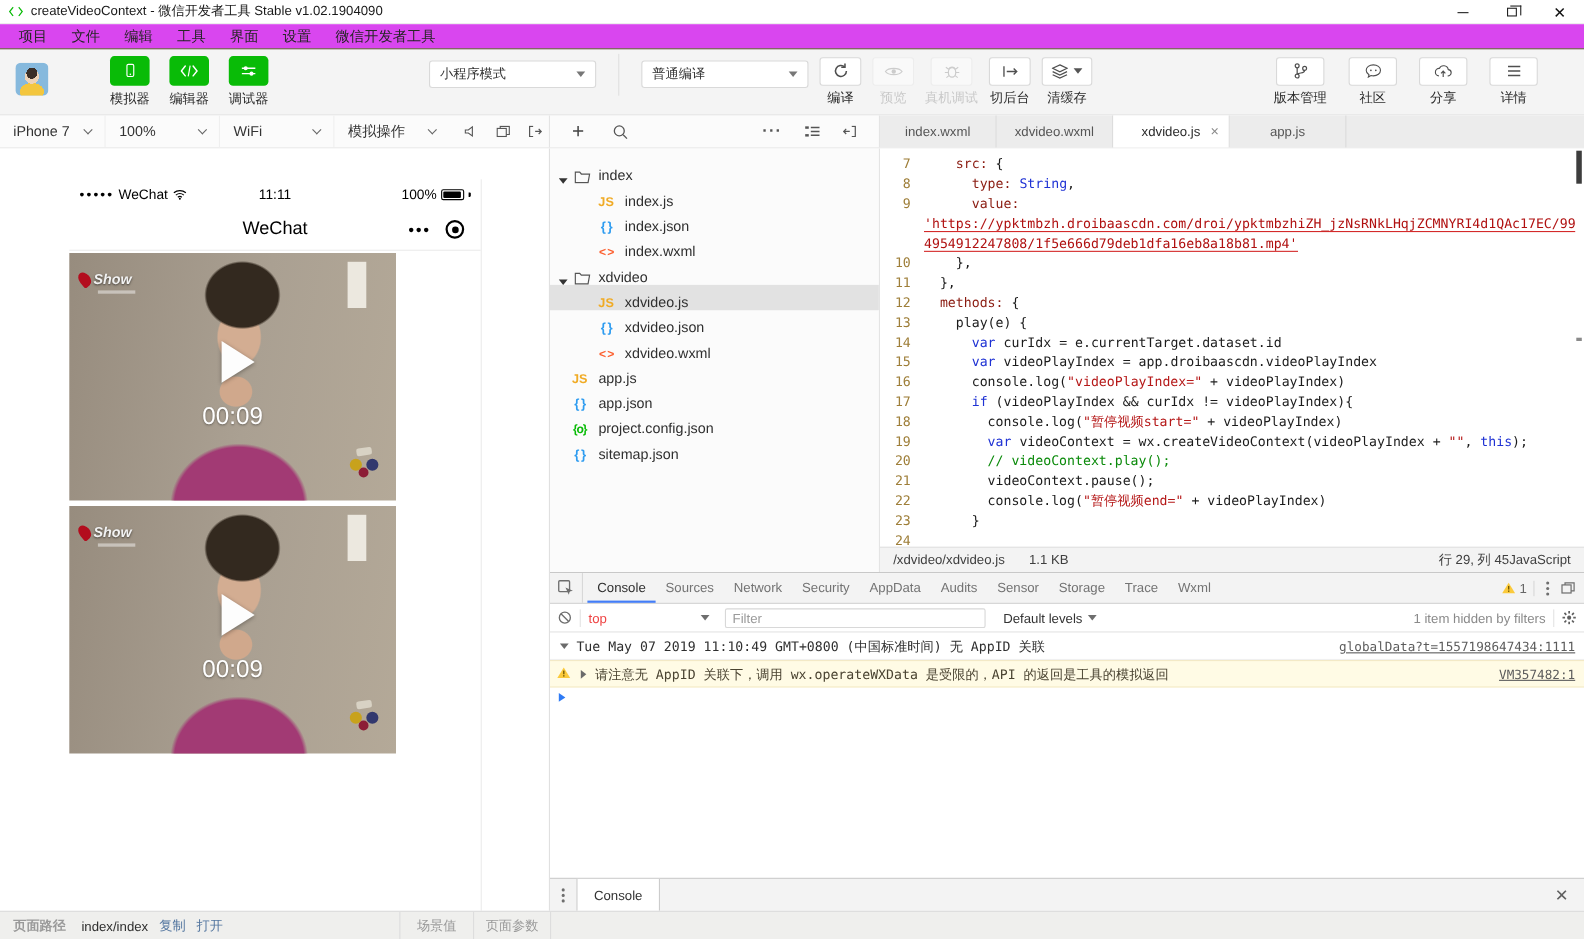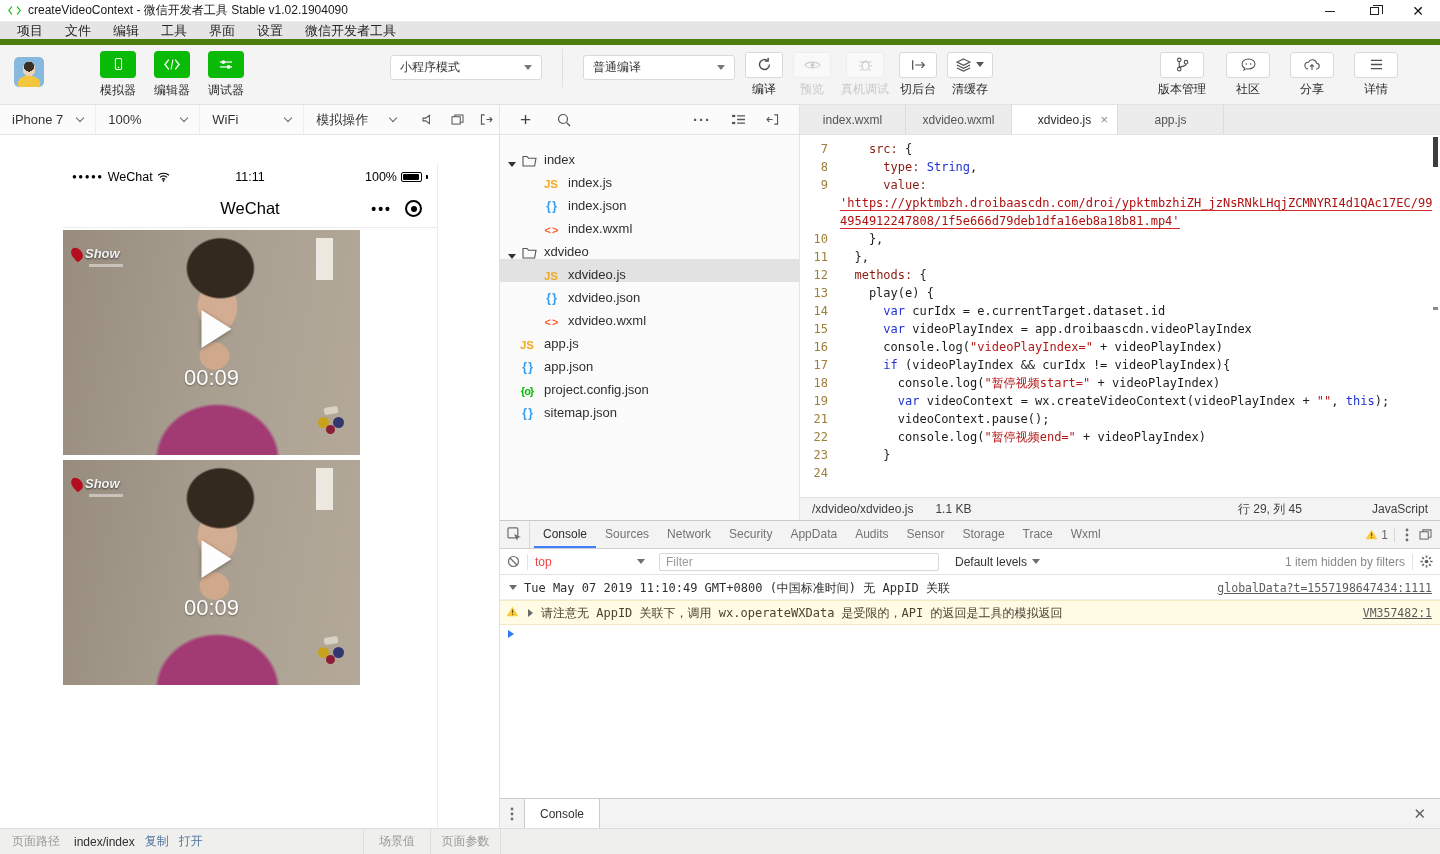--- a/index.html
+++ b/index.html
@@ -11,21 +11,21 @@
 .titlebar{position:absolute;top:0;left:0;right:0;height:22px;background:#fff;border-bottom:1px solid #ebebeb;display:flex;align-items:center;padding-left:8px;font-size:12px;color:#1a1a1a;}
 .app-icon{color:#09bb07;display:flex;margin-right:7px;}
 .win-controls{position:absolute;right:0;top:0;height:22px;display:flex;}
 .winbtn{width:44px;height:22px;display:flex;align-items:center;justify-content:center;color:#222;}
 .ic-min{width:10px;height:1px;background:#222;display:block;}
 .ic-restore{width:9px;height:8px;border:1px solid #222;position:relative;display:block;}
 .ic-restore:before{content:"";position:absolute;left:2px;top:-3px;width:9px;height:8px;border:1px solid #222;border-bottom:none;border-left:none;}
 .ic-close{font-size:14px;line-height:1;color:#111;}
 
 
-.menubar{position:absolute;top:22px;left:0;right:0;height:23px;background:#e5e5e5;border-bottom:6px solid #4d7c0f;display:flex;align-items:center;padding-left:6px;}
+.menubar{position:absolute;top:22px;left:0;right:0;height:23px;background:#d946ef;border-bottom:1px solid #4d7c0f;display:flex;align-items:center;padding-left:6px;}
 .menu-item{padding:0 11px;font-size:13px;color:#262626;height:100%;display:flex;align-items:center;cursor:default;}
 
 
 .toolbar{position:absolute;top:45px;left:0;right:0;height:60px;background:#f4f4f4;border-bottom:1px solid #e2e2e2;display:flex;align-items:center;padding:0 14px;}
 .avatar{width:30px;height:30px;border-radius:5px;margin-top:-6px;background:
  radial-gradient(circle 5px at 50% 32%,#3a2e26 99%,transparent),
  radial-gradient(circle 6.5px at 50% 42%,#edd3b8 99%,transparent),
  radial-gradient(ellipse 11px 8px at 50% 88%,#f3c63e 99%,transparent),
  #86b9dd;}
 .panel-btns{display:flex;gap:18px;margin-left:56px;}
@@ -121,58 +121,58 @@
 .code-content{flex:1;color:#1b1b1b;}
 .tk-kw{color:#1f32d4;}
 .tk-prop{color:#8a1b10;}
 .tk-str{color:#b51818;}
 .tk-url{color:#b01010;border-bottom:1px solid #d42a2a;}
 .tk-comment{color:#0a8a0a;}
 .ed-scroll-thumb{position:absolute;right:2px;top:2px;width:5px;height:30px;background:#3d3d3d;}
 .ed-scroll-mark{position:absolute;right:2px;top:172px;width:5px;height:3px;background:#8a8a8a;}
 .editor-status{position:absolute;left:0;right:0;bottom:0;height:23px;background:#f3f3f3;border-top:1px solid #e0e0e0;display:flex;align-items:center;font-size:12px;color:#3f3f3f;padding:0 12px;}
 .es-size{margin-left:22px;}
-.es-cursor{margin-left:auto;margin-right:70px;}
+.es-cursor{margin-left:auto;}
 
 
 .devtools{position:absolute;top:520px;left:500px;width:940px;height:308px;background:#fff;border-top:1px solid #c8c8c8;}
 .dt-tabs{height:28px;display:flex;align-items:center;background:#f3f3f3;border-bottom:1px solid #d0d0d0;}
 .dt-inspect{width:30px;height:100%;display:flex;align-items:center;justify-content:center;color:#6e6e6e;border-right:1px solid #d8d8d8;}
 .dt-tablist{display:flex;height:100%;margin-left:4px;}
 .dt-tab{padding:0 9px;font-size:12px;color:#737373;height:100%;display:flex;align-items:center;border-bottom:2px solid transparent;}
 .dt-tab.active{color:#2f2f2f;border-bottom:2px solid #437df7;}
 .dt-right{margin-left:auto;display:flex;align-items:center;gap:10px;padding-right:8px;color:#6e6e6e;}
 .warnbadge{display:flex;align-items:center;gap:3px;font-size:12px;color:#666;padding-right:6px;border-right:1px solid #d8d8d8;}
 .dt-toolbar{height:26px;display:flex;align-items:center;background:#fff;border-bottom:1px solid #e3e3e3;padding:0 7px;font-size:12px;color:#333;}
 .dtb-sep{width:1px;height:16px;background:#e3e3e3;margin:0 7px;}
 .ctx-select{display:flex;align-items:center;justify-content:space-between;width:118px;color:#ef4444;}
 .ctx-select .fcaret{margin-right:8px;}
 .fcaret{width:0;height:0;border-left:4px solid transparent;border-right:4px solid transparent;border-top:5px solid #6e6e6e;}
-.filter-input{width:280px;height:18px;border:1px solid #d8d8d8;border-radius:2px;font-size:12px;padding:0 6px;margin-left:6px;color:#333;font-family:"Liberation Sans",sans-serif;}
+.filter-input{width:237px;height:18px;border:1px solid #d8d8d8;border-radius:2px;font-size:12px;padding:0 6px;margin-left:6px;color:#333;font-family:"Liberation Sans",sans-serif;}
 .filter-input::placeholder{color:#9a9a9a;}
 .levels{display:flex;align-items:center;gap:5px;margin-left:16px;color:#333;}
 .hidden-info{margin-left:auto;color:#8a8a8a;}
 .dt-console{position:absolute;top:55px;left:0;right:0;bottom:30px;overflow:hidden;font-family:"DejaVu Sans Mono",monospace;font-size:12px;}
 .crow{display:flex;align-items:flex-start;padding:4px 8px 3px 6px;border-bottom:1px solid #f0f0f0;color:#2e2e2e;}
 .crow.warn{background:#fffbe5;border-top:1px solid #f3e9c6;border-bottom:1px solid #f3e9c6;color:#4a4331;}
 .tri-dn{width:0;height:0;border-left:4px solid transparent;border-right:4px solid transparent;border-top:5px solid #6b6b6b;margin:5px 7px 0 3px;flex:none;}
 .tri-rt{width:0;height:0;border-top:4px solid transparent;border-bottom:4px solid transparent;border-left:5px solid #6b6b6b;margin:4px 8px 0 4px;flex:none;}
 .warn-ic{margin:1px 5px 0 0;flex:none;}
 .ctext{line-height:16px;}
 .csource{margin-left:auto;padding-left:24px;color:#5c5c5c;text-decoration:underline;white-space:nowrap;font-size:11.5px;line-height:16px;}
 .prompt-row{display:flex;align-items:center;padding:5px 8px;}
 .prompt-chev{width:0;height:0;border-top:4px solid transparent;border-bottom:4px solid transparent;border-left:6px solid #2f7bf5;}
 .dt-drawer{position:absolute;left:0;right:0;bottom:0;height:30px;background:#f3f3f3;border-top:1px solid #ccc;display:flex;align-items:center;}
 .drawer-dots{width:24px;display:flex;justify-content:center;color:#6e6e6e;}
 .drawer-tab{height:100%;display:flex;align-items:center;padding:0 15px;background:#fff;border-left:1px solid #ccc;border-right:1px solid #ccc;font-size:12px;color:#333;}
 .drawer-close{margin-left:auto;margin-right:14px;color:#5f5f5f;font-size:15px;}
 
 
 .bottombar{position:absolute;top:828px;left:0;width:1440px;height:26px;background:#efefed;border-top:1px solid #dcdcdc;display:flex;align-items:center;font-size:12px;}
-.bb-label{color:#9a9a9a;margin-left:12px;}
+.bb-label{color:#9a9a9a;margin-left:12px;font-weight:bold;}
 .bb-path{color:#2f2f2f;margin-left:14px;}
 .bb-link{color:#52759f;margin-left:10px;}
 .bb-cell{position:absolute;top:0;height:100%;display:flex;align-items:center;justify-content:center;color:#9a9a9a;border-left:1px solid #ddd;}
 .bb-scene{left:363px;width:67px;}
 .bb-params{left:430px;width:70px;}
 .bb-end{left:500px;width:0;}
 .svg-ic{display:block;}
 </style>
 </head>
 <body>
@@ -554,20 +554,21 @@
         <div class="code-row"><span class="gutter">10</span><span class="code-content"><span class="tk-plain">    },</span></span></div>
         <div class="code-row"><span class="gutter">11</span><span class="code-content"><span class="tk-plain">  },</span></span></div>
         <div class="code-row"><span class="gutter">12</span><span class="code-content"><span class="tk-plain">  </span><span class="tk-prop">methods:</span><span class="tk-plain"> {</span></span></div>
         <div class="code-row"><span class="gutter">13</span><span class="code-content"><span class="tk-plain">    play(e) {</span></span></div>
         <div class="code-row"><span class="gutter">14</span><span class="code-content"><span class="tk-plain">      </span><span class="tk-kw">var</span><span class="tk-plain"> curIdx = e.currentTarget.dataset.id</span></span></div>
         <div class="code-row"><span class="gutter">15</span><span class="code-content"><span class="tk-plain">      </span><span class="tk-kw">var</span><span class="tk-plain"> videoPlayIndex = app.droibaascdn.videoPlayIndex</span></span></div>
         <div class="code-row"><span class="gutter">16</span><span class="code-content"><span class="tk-plain">      console.log(</span><span class="tk-str">"videoPlayIndex="</span><span class="tk-plain"> + videoPlayIndex)</span></span></div>
         <div class="code-row"><span class="gutter">17</span><span class="code-content"><span class="tk-plain">      </span><span class="tk-kw">if</span><span class="tk-plain"> (videoPlayIndex &amp;&amp; curIdx != videoPlayIndex){</span></span></div>
         <div class="code-row"><span class="gutter">18</span><span class="code-content"><span class="tk-plain">        console.log(</span><span class="tk-str">"暂停视频start="</span><span class="tk-plain"> + videoPlayIndex)</span></span></div>
         <div class="code-row"><span class="gutter">19</span><span class="code-content"><span class="tk-plain">        </span><span class="tk-kw">var</span><span class="tk-plain"> videoContext = wx.createVideoContext(videoPlayIndex + </span><span class="tk-str">""</span><span class="tk-plain">, </span><span class="tk-kw">this</span><span class="tk-plain">);</span></span></div>
+        <div class="code-row"><span class="gutter">20</span><span class="code-content"><span class="tk-plain">        </span><span class="tk-comment">// videoContext.play();</span></span></div>
         <div class="code-row"><span class="gutter">21</span><span class="code-content"><span class="tk-plain">        videoContext.pause();</span></span></div>
         <div class="code-row"><span class="gutter">22</span><span class="code-content"><span class="tk-plain">        console.log(</span><span class="tk-str">"暂停视频end="</span><span class="tk-plain"> + videoPlayIndex)</span></span></div>
         <div class="code-row"><span class="gutter">23</span><span class="code-content"><span class="tk-plain">      }</span></span></div>
         <div class="code-row"><span class="gutter">24</span><span class="code-content"></span></div>
       </div>
     <div class="ed-scroll-thumb"></div>
     <div class="ed-scroll-mark"></div>
     <div class="editor-status">
       <span>/xdvideo/xdvideo.js</span>
       <span class="es-size">1.1 KB</span>

